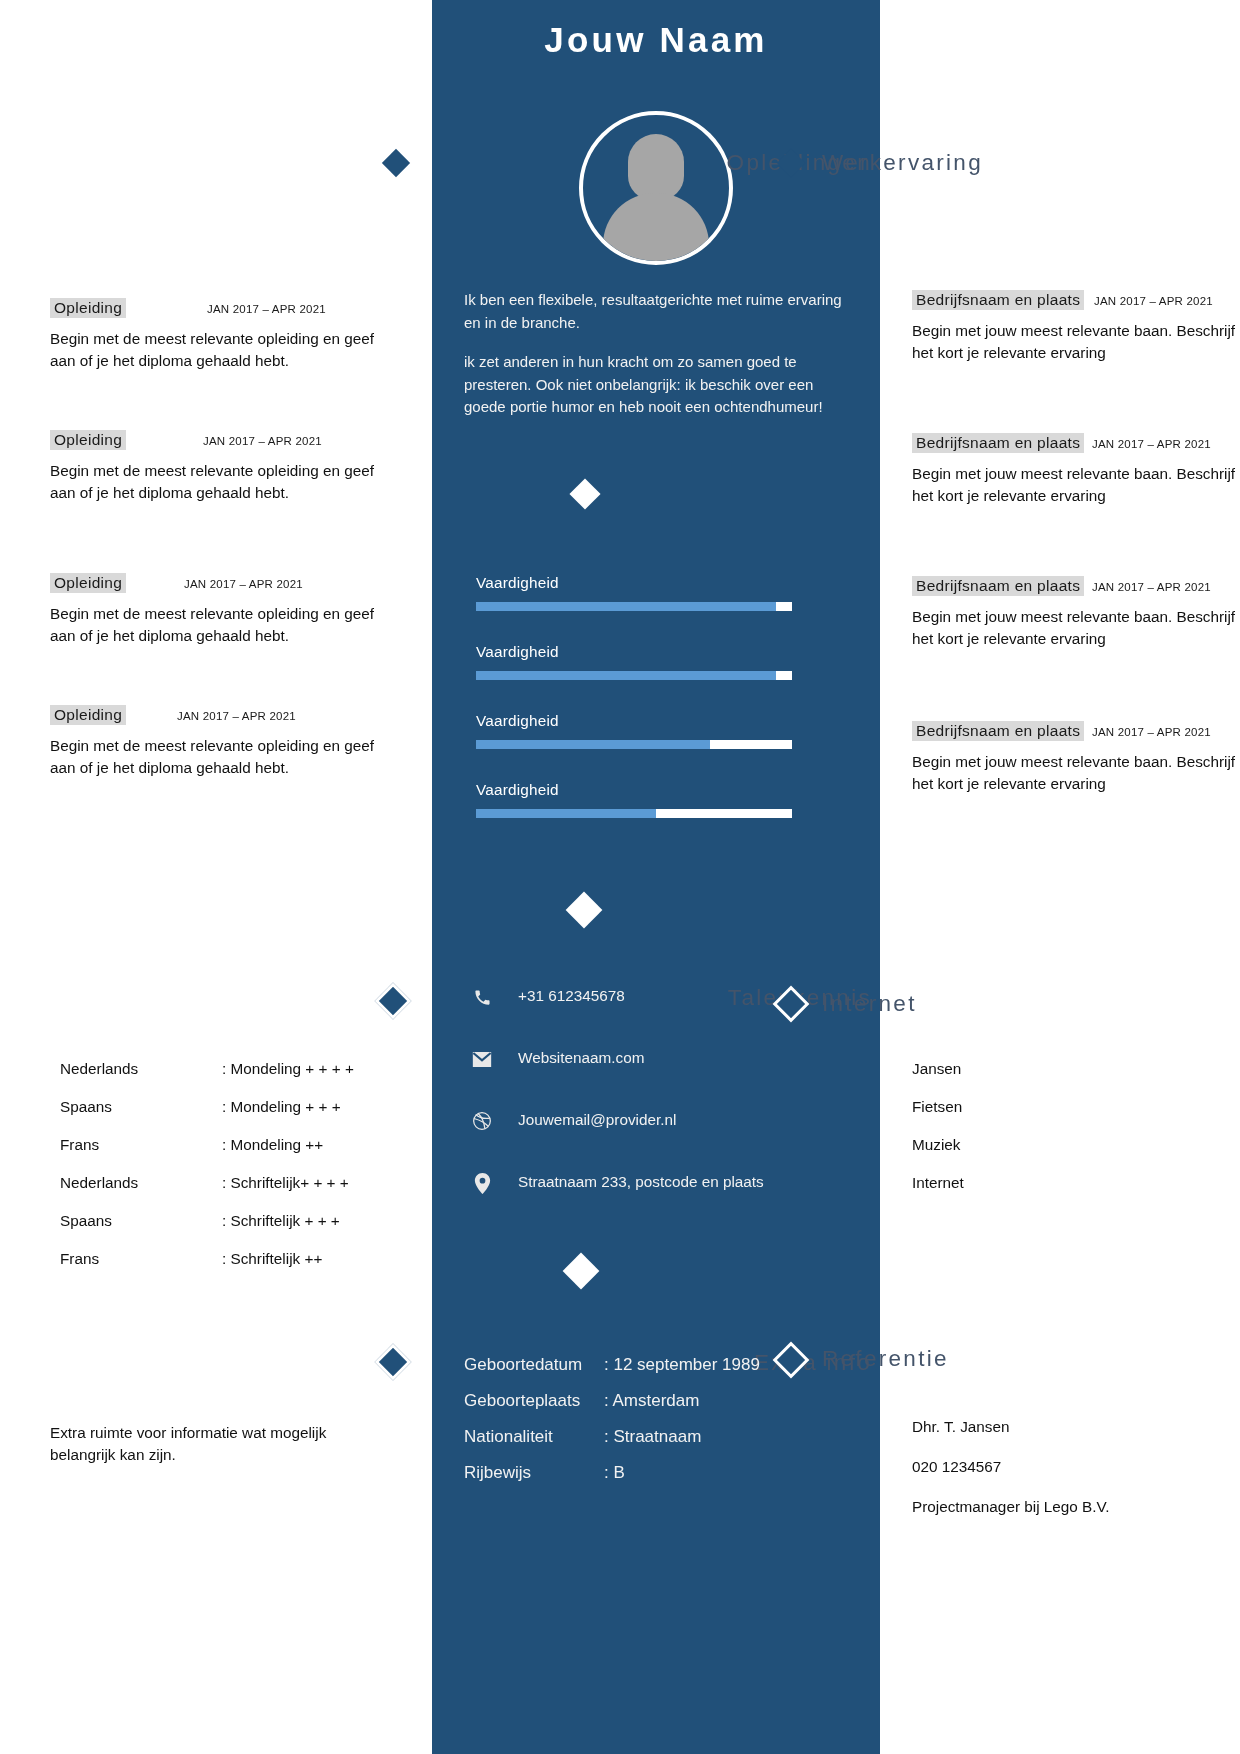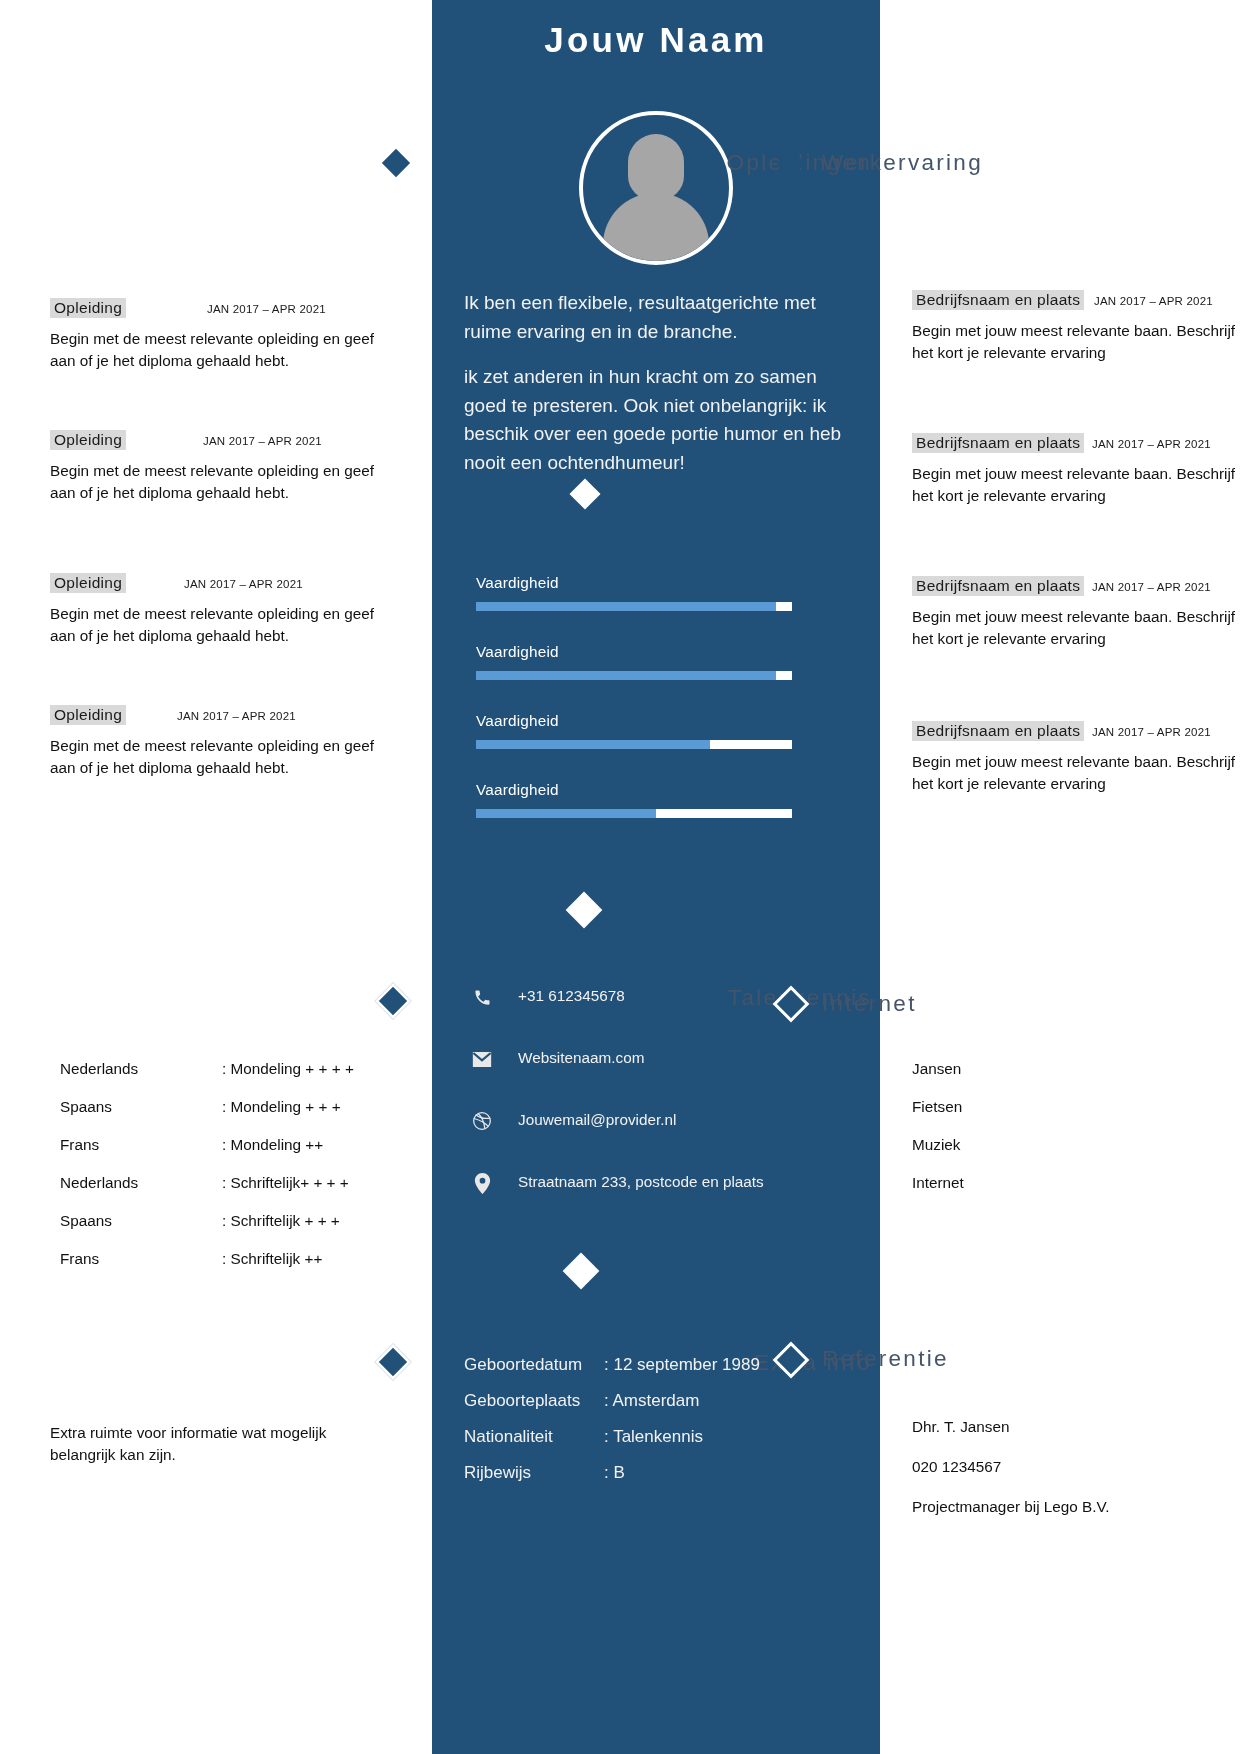--- a/index.html
+++ b/index.html
@@ -107,21 +107,21 @@
     font-size: 15.3px;
     line-height: 1.42;
     color: #111111;
   }
   
   #profile {
     position: absolute;
     left: 428px; top: 289px;
     width: 392px;
     color: #f2f2f2;
-    font-size: 19px;
+    font-size: 15px;
     line-height: 1.5;
   }
   #profile p + p { margin-top: 17px; }
 
   
   #skills { position: absolute; left: 440px; top: 574px; width: 360px; }
   .skill { margin-bottom: 32px; }
   .skill-label {
     color: #ffffff;
     font-size: 15.3px;
@@ -401,21 +401,21 @@
     <div class="det-row">
       <span class="det-k">Geboortedatum</span>
       <span class="det-v">: 12 september 1989</span>
     </div>
     <div class="det-row">
       <span class="det-k">Geboorteplaats</span>
       <span class="det-v">: Amsterdam</span>
     </div>
     <div class="det-row">
       <span class="det-k">Nationaliteit</span>
-      <span class="det-v">: Talenkennis</span>
+      <span class="det-v">: Straatnaam</span>
     </div>
     <div class="det-row">
       <span class="det-k">Rijbewijs</span>
       <span class="det-v">: B</span>
     </div>
   </div>
 
   <div id="extra">Extra ruimte voor informatie wat mogelijk belangrijk kan zijn.</div>
 
   <div id="reference">

